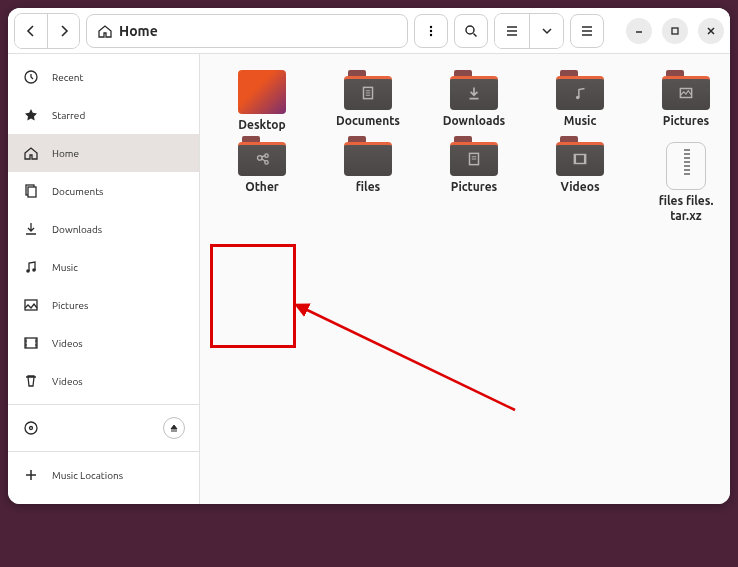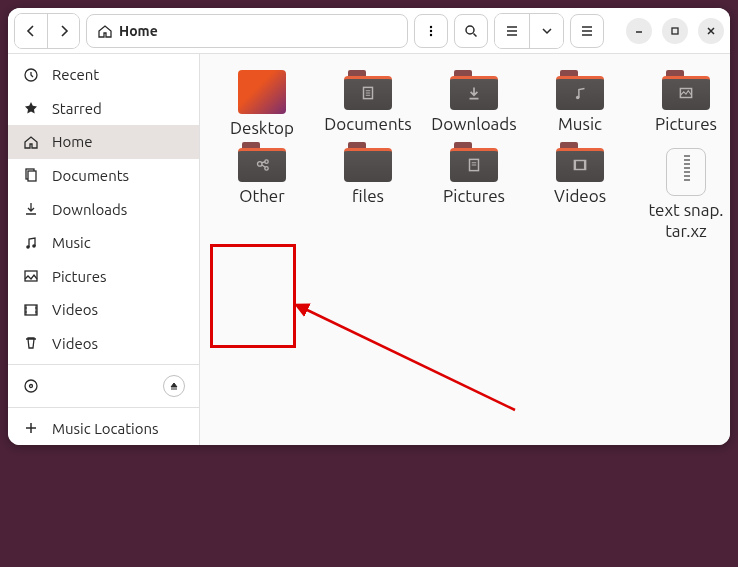--- a/index.html
+++ b/index.html
@@ -1,18 +1,18 @@
 <!DOCTYPE html>
 <html><head>
 <meta charset="utf-8">
 <style>
   * { box-sizing: border-box; font-family: "Ubuntu", "Cantarell", sans-serif; }
   body { margin: 0; background: #4b2238; width: 738px; height: 567px; padding: 8px; }
   .window {
-    width: 722px; height: 437px; background: #fafafa;
+    width: 722px; height: 496px; background: #fafafa;
     border-radius: 12px; overflow: hidden; display: flex; flex-direction: column;
     box-shadow: 0 2px 8px rgba(0,0,0,.3);
   }
   .titlebar {
     height: 46px; background: #fff; border-bottom: 1px solid #e0e0e0;
     display: flex; align-items: center; padding: 0 6px; gap: 6px;
   }
   .nav-group {
     display: flex; border: 1px solid #d0d0d0; border-radius: 8px; overflow: hidden;
   }
@@ -37,29 +37,29 @@
     width: 26px; height: 26px; border-radius: 50%; background: #ebebeb;
     display:flex;align-items:center;justify-content:center; cursor:pointer; margin-left: 4px;
   }
   .body { flex: 1; display: flex; min-height: 0; }
   .sidebar {
     width: 192px; background: #fff; border-right: 1px solid #e0e0e0;
     display: flex; flex-direction: column; padding-top: 4px;
   }
   .side-item {
     height: 38px; display: flex; align-items: center; gap: 12px;
-    padding: 0 14px; font-size: 15px; color: #2a2a2a; cursor: pointer;
+    padding: 0 14px; font-size: 10px; color: #2a2a2a; cursor: pointer;
   }
   .side-item.active { background: #e7e2df; }
   .side-sep { height: 1px; background: #e0e0e0; margin: 4px 0; }
   .side-icon { width: 18px; height: 18px; flex-shrink: 0; display:flex;align-items:center;justify-content:center; color:#2a2a2a; }
   .eject { width:22px; height:22px; border-radius:50%; border:1px solid #c0c0c0; display:flex;align-items:center;justify-content:center; margin-left:auto; }
   .content { flex: 1; background: #fafafa; padding: 14px 10px; position: relative; overflow:hidden; }
   .grid { display: grid; grid-template-columns: repeat(5, 104px); justify-content: start; gap: 2px 2px; }
-  .item { width: 104px; display:flex;flex-direction:column;align-items:center; text-align:center; font-size:17px; color:#2a2a2a; cursor:pointer; padding-top:2px; }
+  .item { width: 104px; display:flex;flex-direction:column;align-items:center; text-align:center; font-size:12px; color:#2a2a2a; cursor:pointer; padding-top:2px;font-weight:bold; }
   .item .label { margin-top: 4px; line-height: 1.2; max-width: 96px; }
   .folder-icon { width: 48px; height: 40px; position: relative; }
   .folder-icon::before {
     content:""; position:absolute; top:0; left:4px; width:18px; height:8px;
     background:#8a4a4a; border-radius:2px 2px 0 0;
   }
   .folder-icon::after {
     content:""; position:absolute; top:6px; left:0; right:0; bottom:0;
     background: linear-gradient(#575353,#4a4646); border-radius:4px;
     border-top: 3px solid #e7643f;
@@ -359,21 +359,21 @@
                   <rect x="3" y="4" width="10" height="8" fill="none" stroke="#b7b3b3" stroke-width="1.3"></rect>
                   <path d="M4 4v8M12 4v8" stroke="#b7b3b3"></path>
                 </svg>
               </span>
             </div>
           <div class="label">Videos</div>
         </div>
 
         <div class="item" style="margin-top:6px">
           <div class="archive-icon"></div>
-          <div class="label" style="white-space:pre-line">text snap.
+          <div class="label" style="white-space:pre-line">files files.
 tar.xz</div>
         </div>
 
       </div>
 
       <div class="highlight-box"></div>
 
       <svg class="arrow-ann" width="260" height="130" style="left:85px; top:236px">
         <defs>
             <marker id="ah" markerWidth="10" markerHeight="10" refX="2" refY="3" orient="auto">

